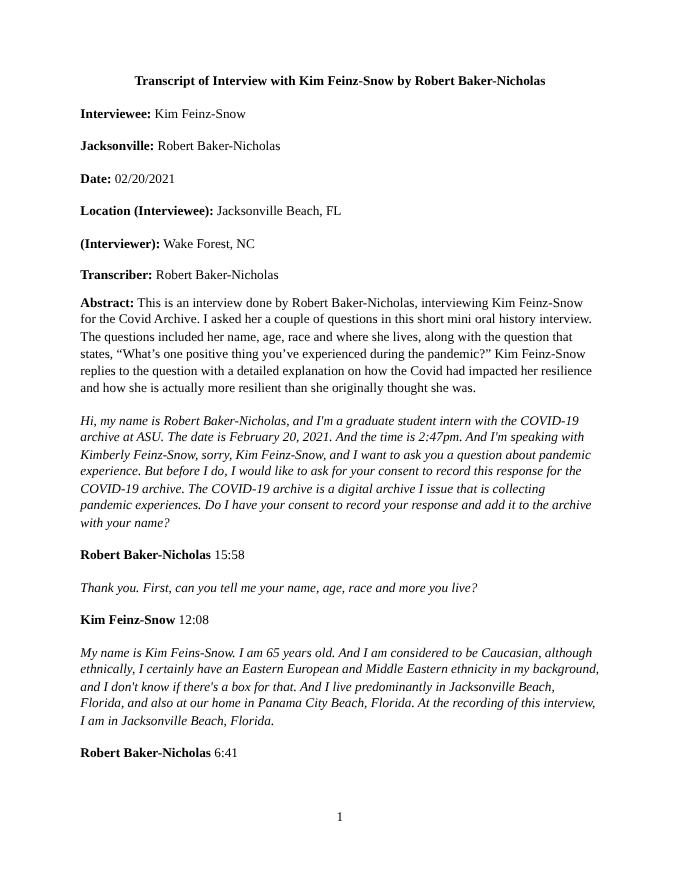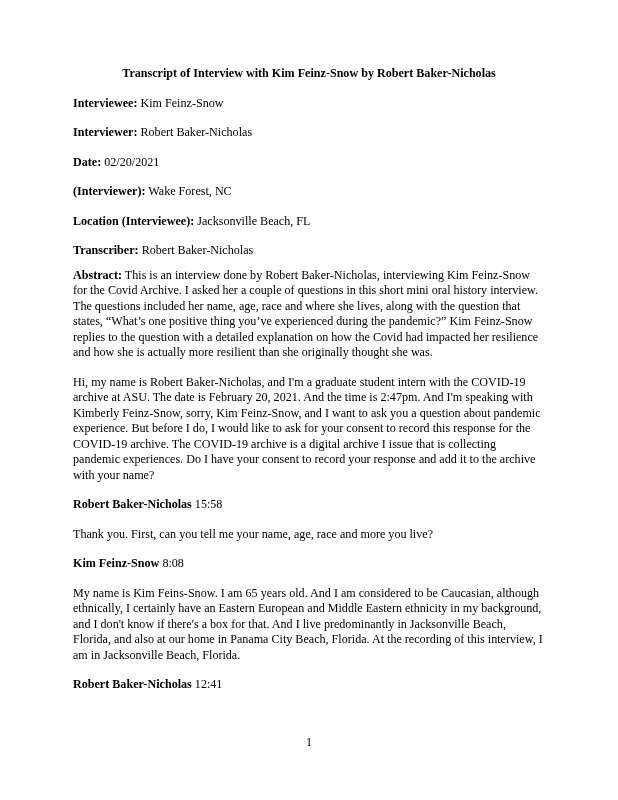--- a/index.html
+++ b/index.html
@@ -33,65 +33,66 @@
     font-weight: bold;
   }
   .abstract-para {
     margin-top: 8px;
   }
   .speaker-line {
     margin-bottom: 9px;
   }
   .speech {
     margin-bottom: 9px;
+    font-style: italic;
   }
   .page-number {
     position: absolute;
     top: 735px;
     left: 0;
     width: 100%;
     text-align: center;
     font-size: 12.1px;
   }
 </style>
 </head>
 <body>
 
 <div class="page">
 
   <h1 class="title">Transcript of Interview with Kim Feinz-Snow by Robert Baker-Nicholas</h1>
 
   <p class="meta-line"><span class="b">Interviewee:</span> <span>Kim Feinz-Snow</span></p>
 
-  <p class="meta-line"><span class="b">Interviewer:</span> <span>Robert Baker-Nicholas</span></p>
+  <p class="meta-line"><span class="b">Jacksonville:</span> <span>Robert Baker-Nicholas</span></p>
 
   <p class="meta-line"><span class="b">Date:</span> <span>02/20/2021</span></p>
 
+  <p class="meta-line"><span class="b">Location (Interviewee):</span> <span>Jacksonville Beach, FL</span></p>
+
   <p class="meta-line"><span class="b">(Interviewer):</span> <span>Wake Forest, NC</span></p>
-
-  <p class="meta-line"><span class="b">Location (Interviewee):</span> <span>Jacksonville Beach, FL</span></p>
 
   <p class="meta-line"><span class="b">Transcriber:</span> <span>Robert Baker-Nicholas</span></p>
 
   <p class="abstract-para"><span class="b">Abstract:</span> <span>This is an interview done by Robert Baker-Nicholas, interviewing Kim Feinz-Snow for the Covid Archive. I asked her a couple of questions in this short mini oral history interview. The questions included her name, age, race and where she lives, along with the question that states, “What’s one positive thing you’ve experienced during the pandemic?” Kim Feinz-Snow replies to the question with a detailed explanation on how the Covid had impacted her resilience and how she is actually more resilient than she originally thought she was.</span></p>
 
   <div class="entry">
     <p class="speech">Hi, my name is Robert Baker-Nicholas, and I'm a graduate student intern with the COVID-19 archive at ASU. The date is February 20, 2021. And the time is 2:47pm. And I'm speaking with Kimberly Feinz-Snow, sorry, Kim Feinz-Snow, and I want to ask you a question about pandemic experience. But before I do, I would like to ask for your consent to record this response for the COVID-19 archive. The COVID-19 archive is a digital archive I issue that is collecting pandemic experiences. Do I have your consent to record your response and add it to the archive with your name?</p>
   </div>
 
 
   <div class="entry">
     <p class="speaker-line"><span class="b">Robert Baker-Nicholas</span> <span>15:58</span></p>
     <p class="speech">Thank you. First, can you tell me your name, age, race and more you live?</p>
   </div>
 
   <div class="entry">
-    <p class="speaker-line"><span class="b">Kim Feinz-Snow</span> <span>8:08</span></p>
+    <p class="speaker-line"><span class="b">Kim Feinz-Snow</span> <span>12:08</span></p>
     <p class="speech">My name is Kim Feins-Snow. I am 65 years old. And I am considered to be Caucasian, although ethnically, I certainly have an Eastern European and Middle Eastern ethnicity in my background, and I don't know if there's a box for that. And I live predominantly in Jacksonville Beach, Florida, and also at our home in Panama City Beach, Florida. At the recording of this interview, I am in Jacksonville Beach, Florida.</p>
   </div>
 
   <div class="entry">
-    <p class="speaker-line"><span class="b">Robert Baker-Nicholas</span> <span>12:41</span></p>
+    <p class="speaker-line"><span class="b">Robert Baker-Nicholas</span> <span>6:41</span></p>
   </div>
 
   <div class="page-number">1</div>
 
 </div>
 
 </body></html>

